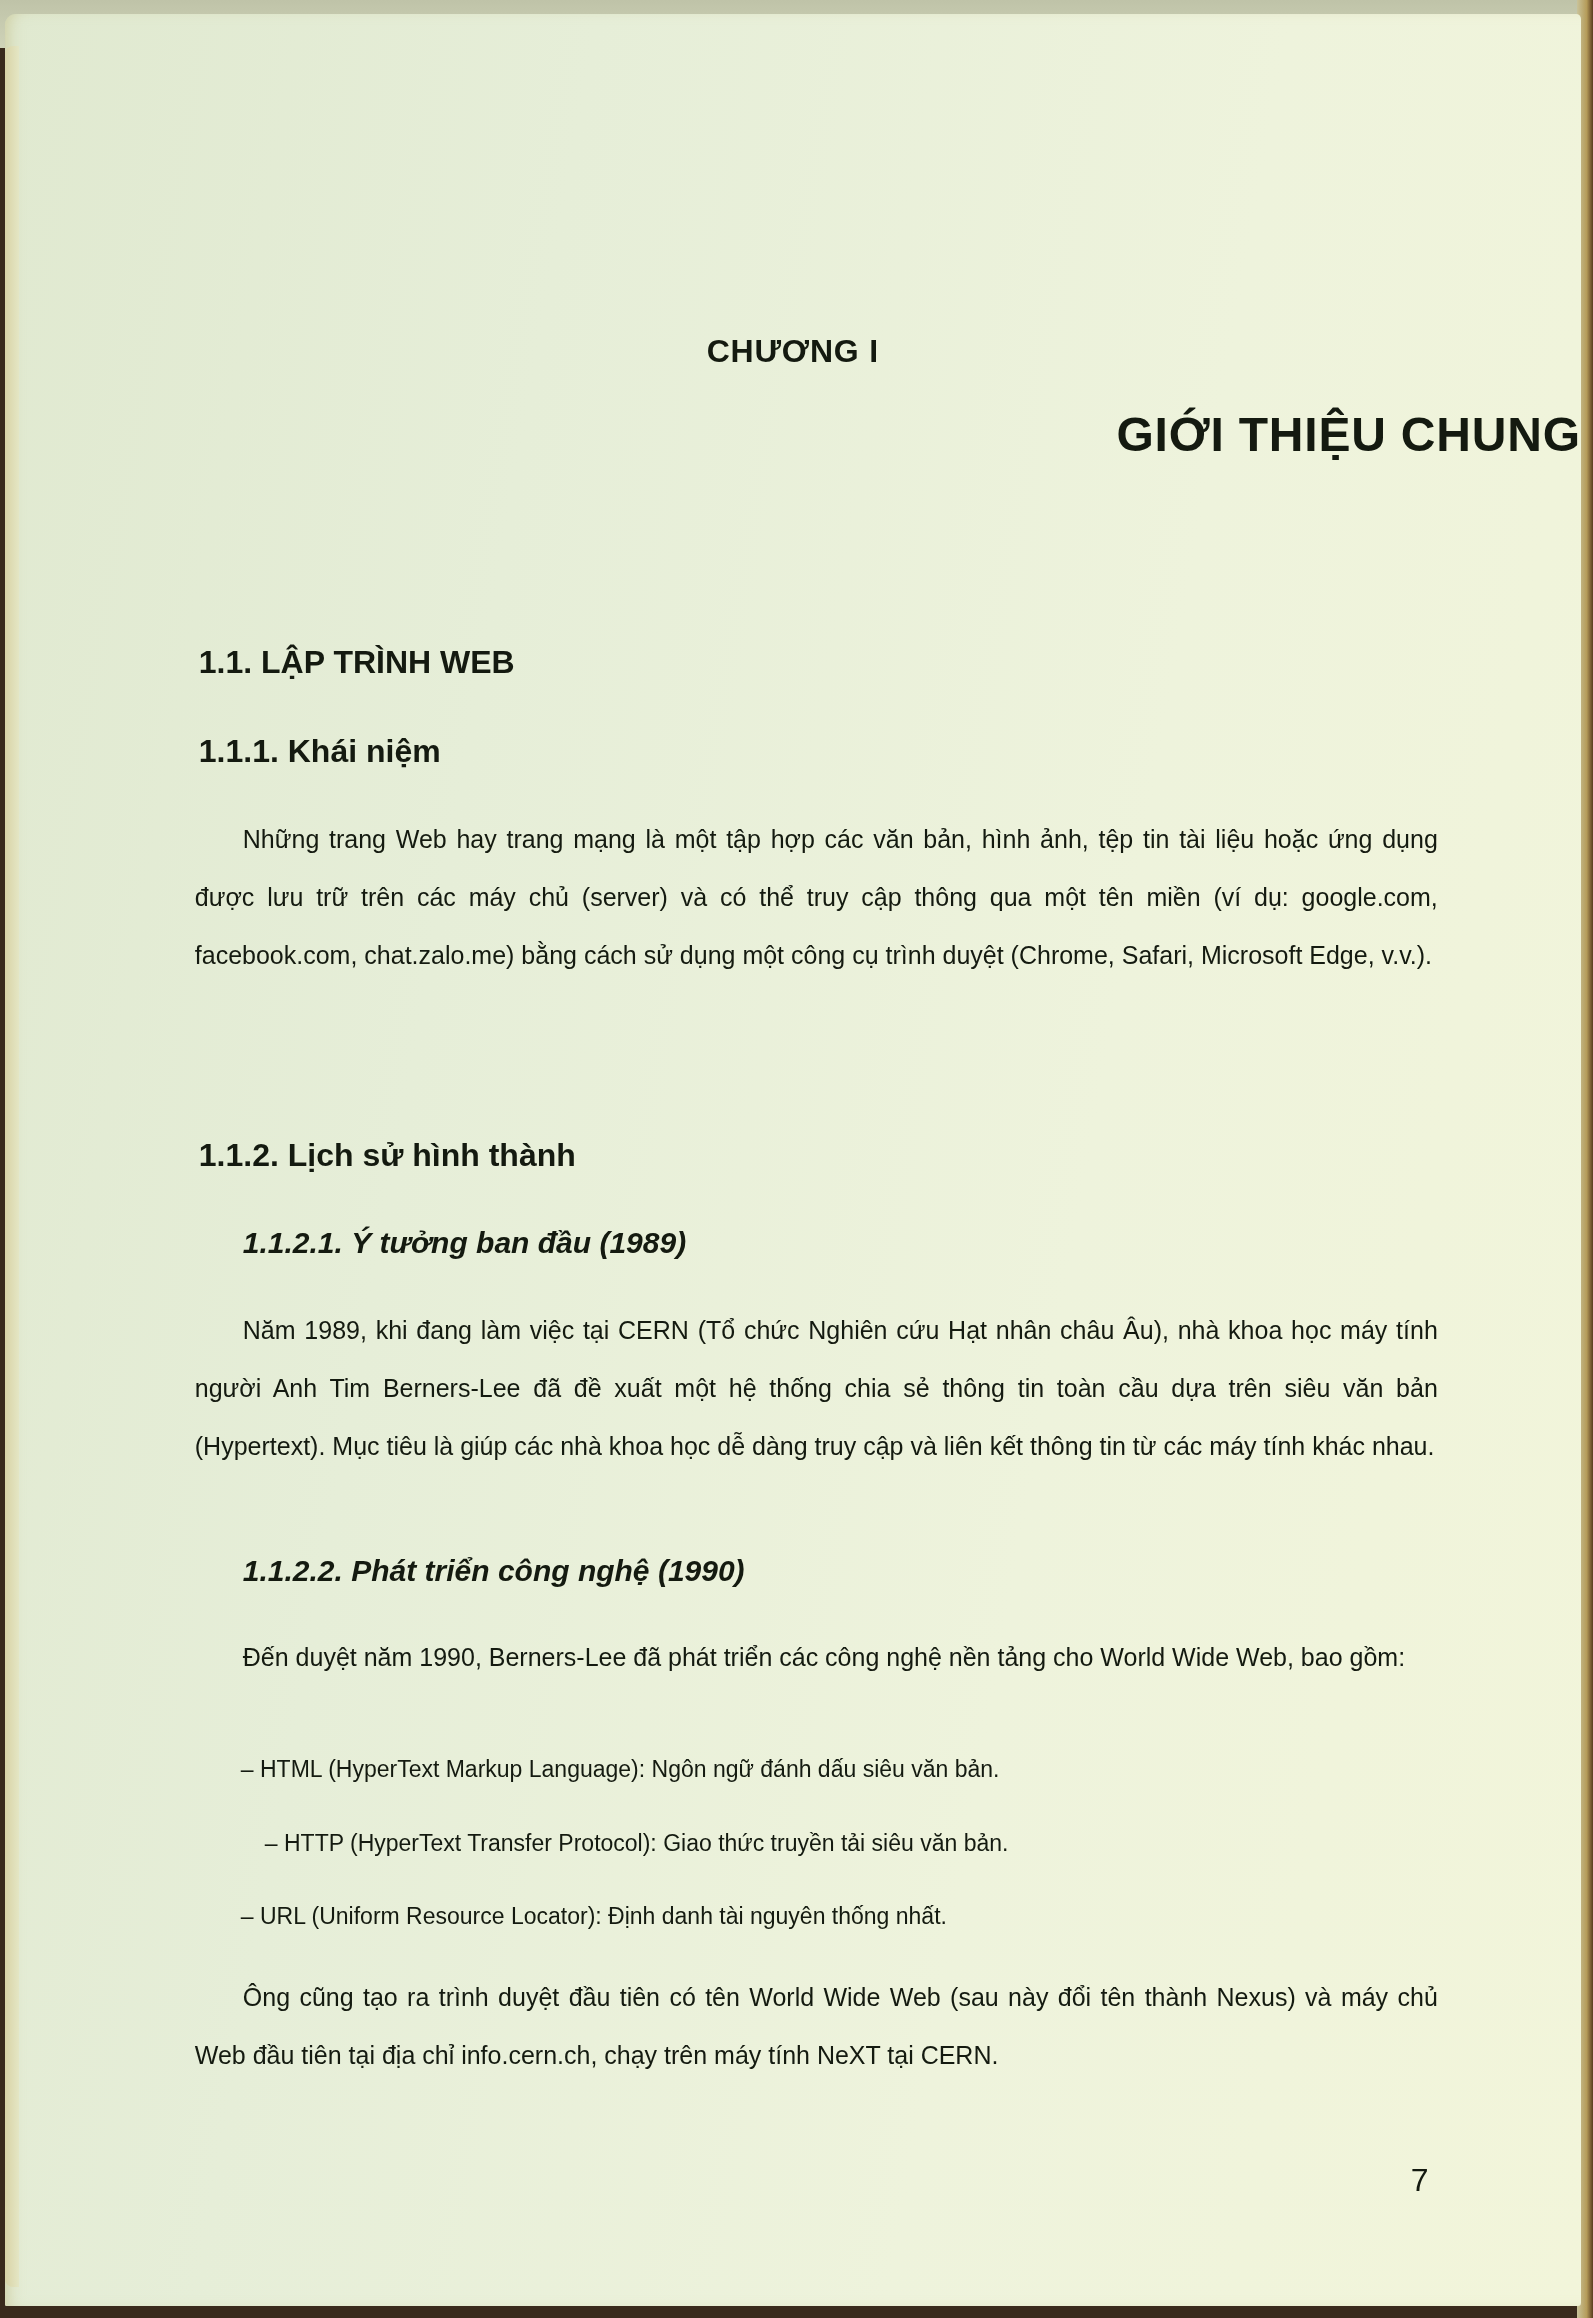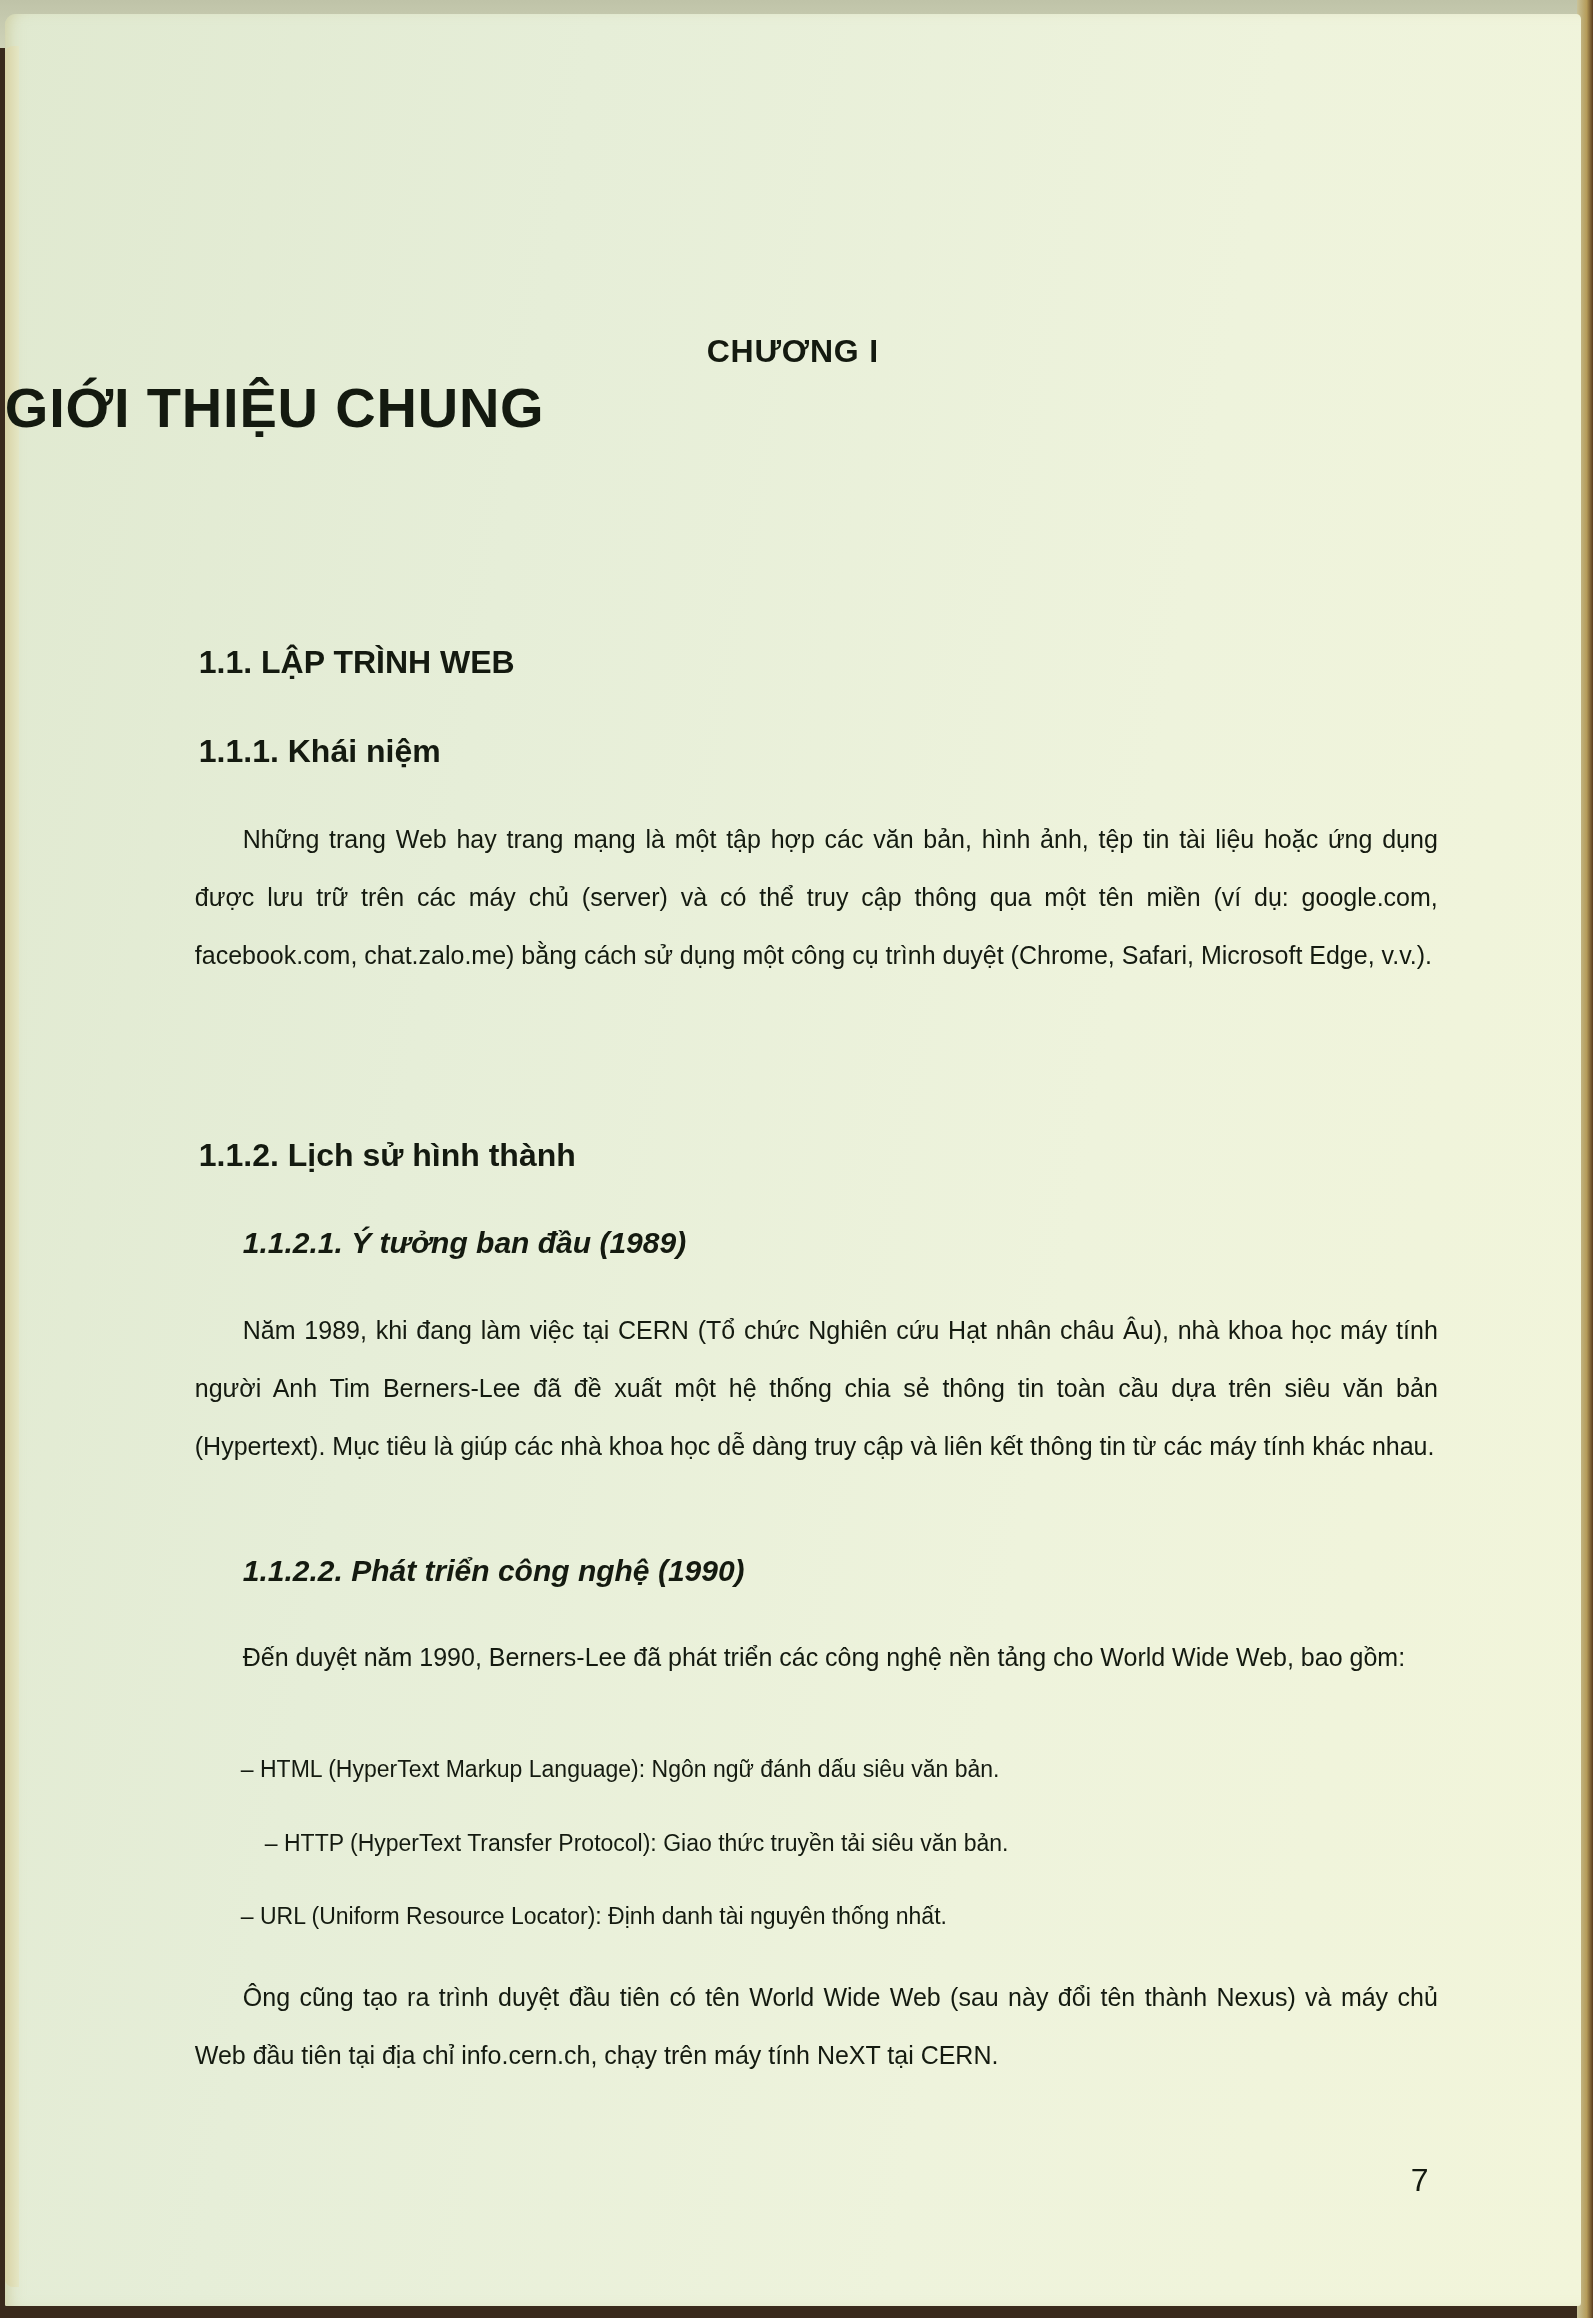--- a/index.html
+++ b/index.html
@@ -27,22 +27,22 @@
       position: absolute; left: 0; top: 32px; width: 14.3px; height: 2241px;
       background: linear-gradient(90deg, #d9d3a6 0%, #e4e6c4 100%);
       border-radius: 8px 0 0 8px;
     }
     .content { position: absolute; left: 0; top: 0; width: 1576px; height: 2292px; }
     .chapter-label {
       position: absolute; left: 0; width: 100%; top: 283px;
       text-align: center; font-size: 32px; font-weight: bold; letter-spacing: 0.8px; margin-top: 36px;
     }
     .chapter-title {
-      position: absolute; left: 0; width: 100%; top: 361px;
-      text-align: left; font-size: 56px; font-weight: bold; letter-spacing: 0.8px;
+      position: absolute; left: 0; width: 100%; top: 393px;
+      text-align: right; font-size: 48px; font-weight: bold; letter-spacing: 0.8px;
     }
     .h2 {
       position: absolute; left: 194px; font-size: 32px; font-weight: bold;
     }
     .h3 {
       position: absolute; left: 194px; font-size: 32px; font-weight: bold;
     }
     .h4 {
       position: absolute; left: 238px; font-size: 30px; font-weight: bold; font-style: italic;
     }

